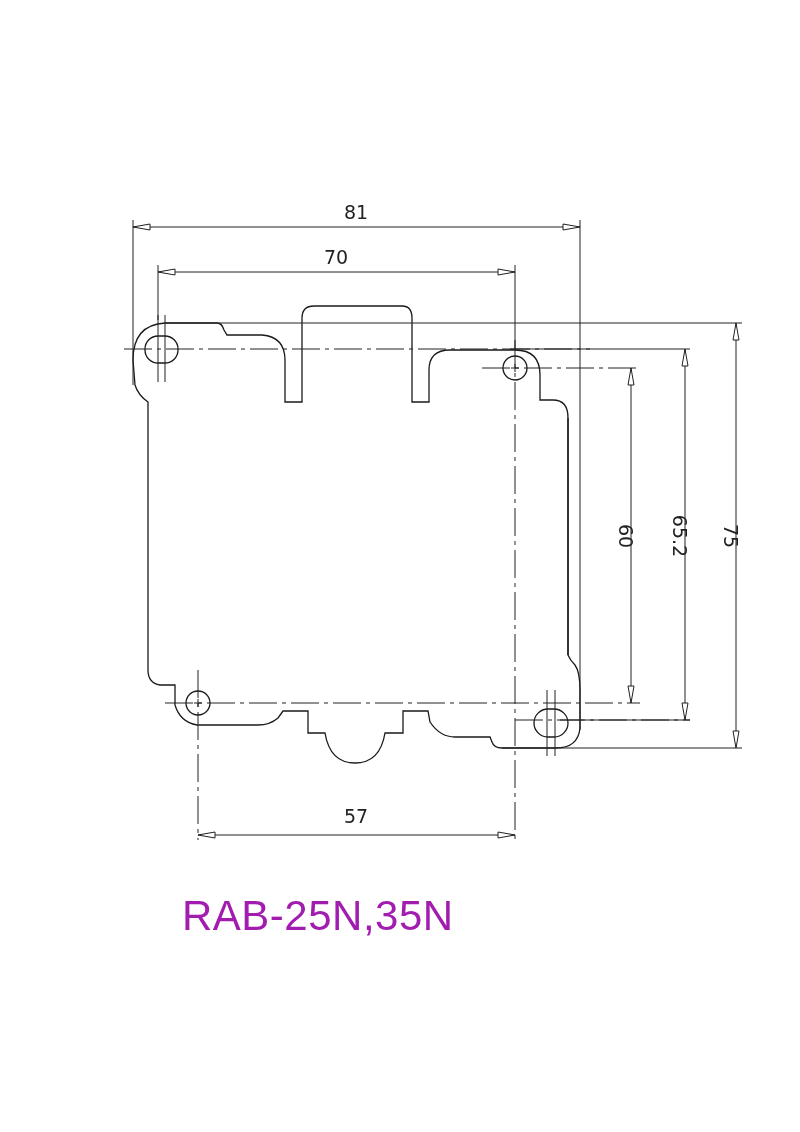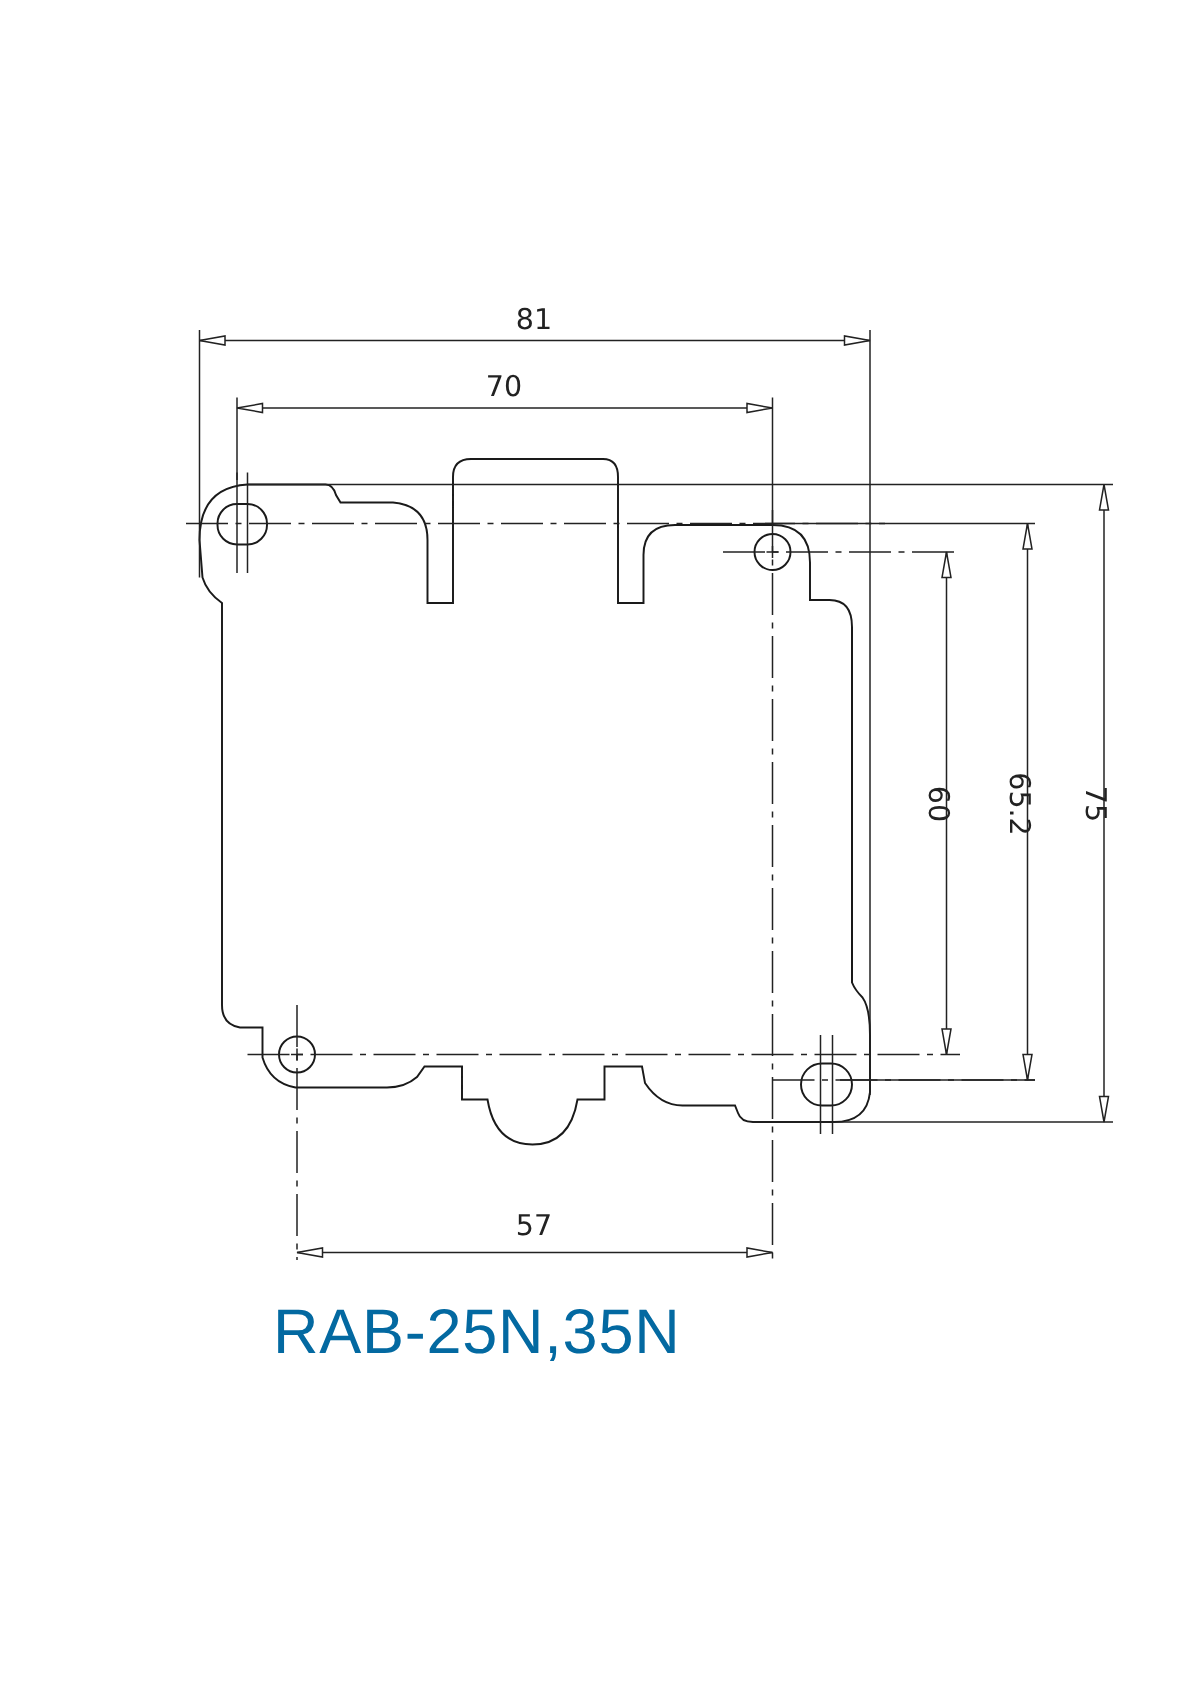--- a/index.html
+++ b/index.html
@@ -3,21 +3,21 @@
 <meta charset="utf-8">
 <style>
   html, body { margin: 0; padding: 0; background: #ffffff; }
   body { width: 800px; height: 1132px; position: relative; overflow: hidden; }
   #drawing { position: absolute; left: 0; top: 0; width: 800px; height: 1132px; }
   .ol { fill: none; stroke: #1a1a1a; stroke-width: 1.3; }
   .th { fill: none; stroke: #222; stroke-width: 1; }
   .cl { fill: none; stroke: #222; stroke-width: 1; stroke-dasharray: 28 5 4 5; }
   .arw { fill: #fff; stroke: #222; stroke-width: 1; }
   .dimtxt { font-family: "DejaVu Sans", sans-serif; font-size: 19px; fill: #222; font-weight: normal; }
-  #caption { position: absolute; left: 182px; top: 864px; font-family: "Liberation Sans", sans-serif; font-size: 42px; color: #0369a1; letter-spacing: 0.5px; }
+  #caption { position: absolute; left: 182px; top: 892px; font-family: "Liberation Sans", sans-serif; font-size: 42px; color: #a21caf; letter-spacing: 0.5px; }
 </style>
 </head>
 <body>
 
 <svg id="drawing" viewBox="0 0 800 1132" xmlns="http://www.w3.org/2000/svg">
 
   <path class="ol" d="
     M 165 323
     L 217 323 Q 222 323 224 330 L 227 335
     L 262 335 Q 285 337 285 360

